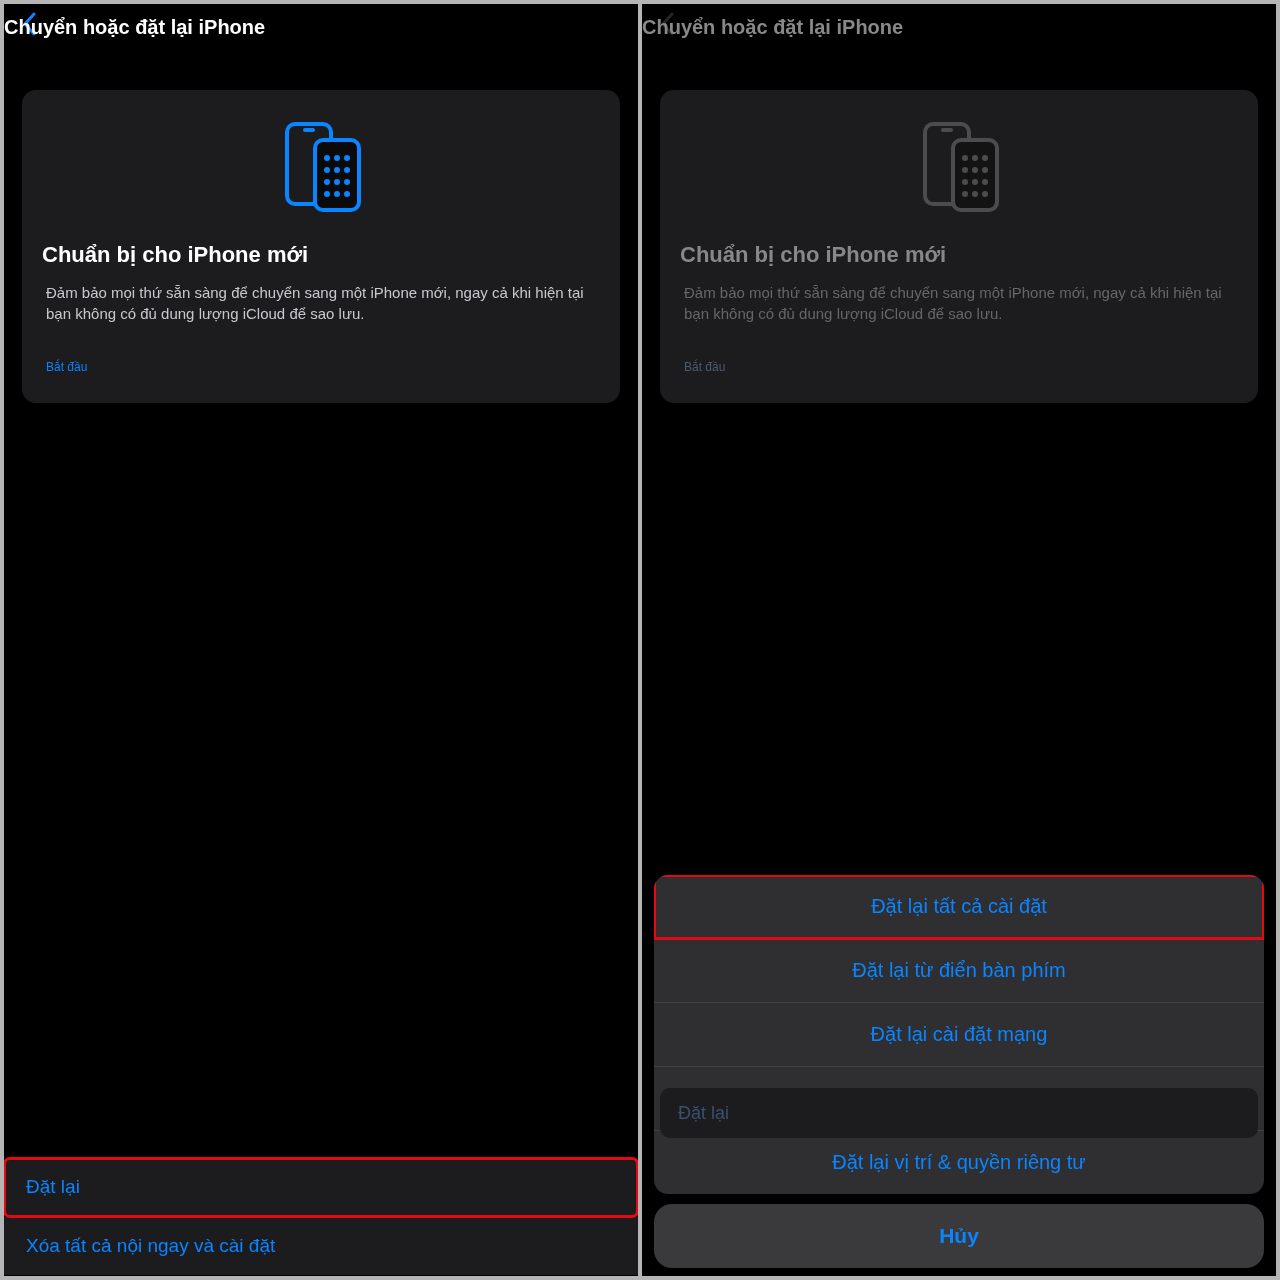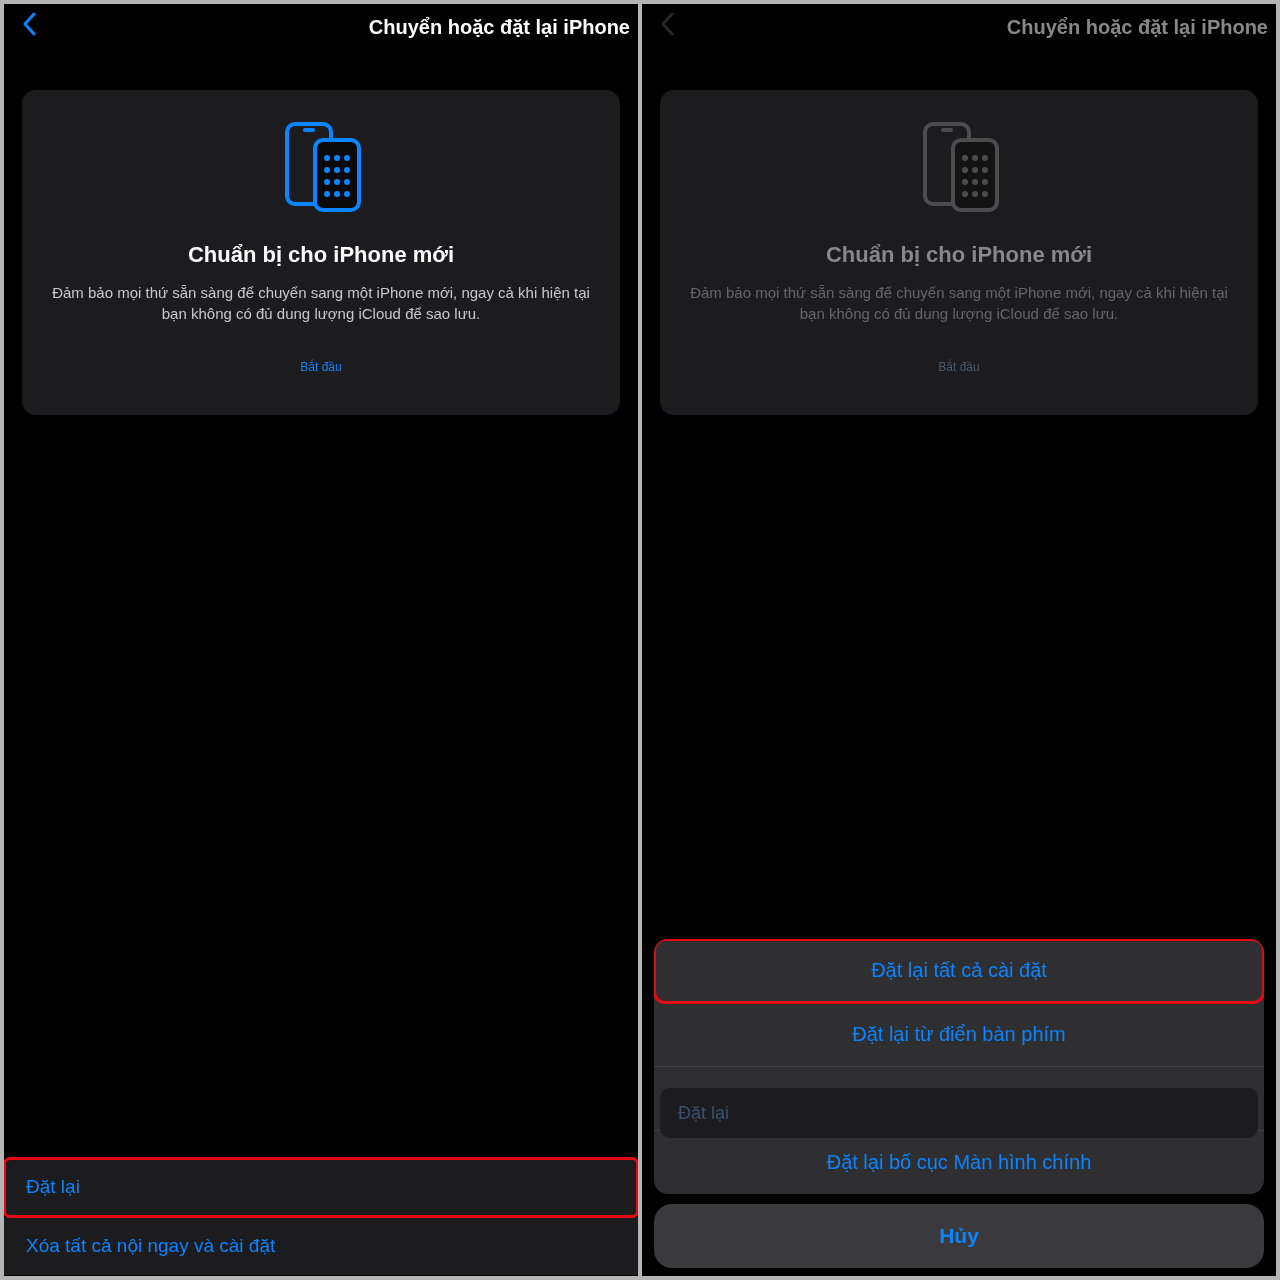--- a/index.html
+++ b/index.html
@@ -30,32 +30,31 @@
   .back-chevron {
     color: #0a84ff;
     font-size: 28px;
     font-weight: 300;
     padding: 0 6px;
   }
   .back-chevron.dim { color: #555; }
   .header-title {
     position: absolute;
     left: 0; right: 8px;
-    text-align: right;
+    text-align: left;
     color: #fff;
     font-size: 20px;
     font-weight: 600;
   }
   .header-title.dim { color: #888; }
   .card {
     margin: 40px 18px 0 18px;
     background: #1c1c1e;
     border-radius: 14px;
-    padding: 28px 20px 37px 20px;
-    text-align: center;
+    padding: 28px 20px 25px 20px;
   }
   .icon-wrap {
     display: flex;
     justify-content: center;
     margin-bottom: 24px;
   }
   .card-title {
     color: #fff;
     font-size: 22px;
     font-weight: 600;
@@ -121,21 +120,21 @@
     color: #0a84ff;
     font-size: 20px;
     text-align: center;
     padding: 20px 10px;
     border-bottom: 1px solid rgba(120,120,120,0.25);
   }
   .sheet-item:last-child { border-bottom: none; }
   .sheet-item.highlight {
     outline: 3px solid #e50914;
     outline-offset: -2px;
-    border-radius: 11px;
+    border-radius: 0;
     position: relative;
     z-index: 5;
   }
   .sheet-cancel {
     background: #3a3a3c;
     border-radius: 18px;
     color: #0a84ff;
     font-size: 21px;
     font-weight: 600;
     text-align: center;
@@ -240,17 +239,18 @@
   </div>
 
   <div class="sheet-backdrop">
     <div class="bg-row-partial">Đặt lại</div>
     <div class="action-sheet">
       <div class="sheet-group">
         <div class="sheet-item highlight">Đặt lại tất cả cài đặt</div>
         <div class="sheet-item">Đặt lại từ điển bàn phím</div>
         <div class="sheet-item">Đặt lại cài đặt mạng</div>
         <div class="sheet-item">Đặt lại bố cục Màn hình chính</div>
+        <div class="sheet-item">Đặt lại vị trí &amp; quyền riêng tư</div>
       </div>
       <div class="sheet-cancel">Hủy</div>
     </div>
   </div>
 </div>
 
 </body></html>

